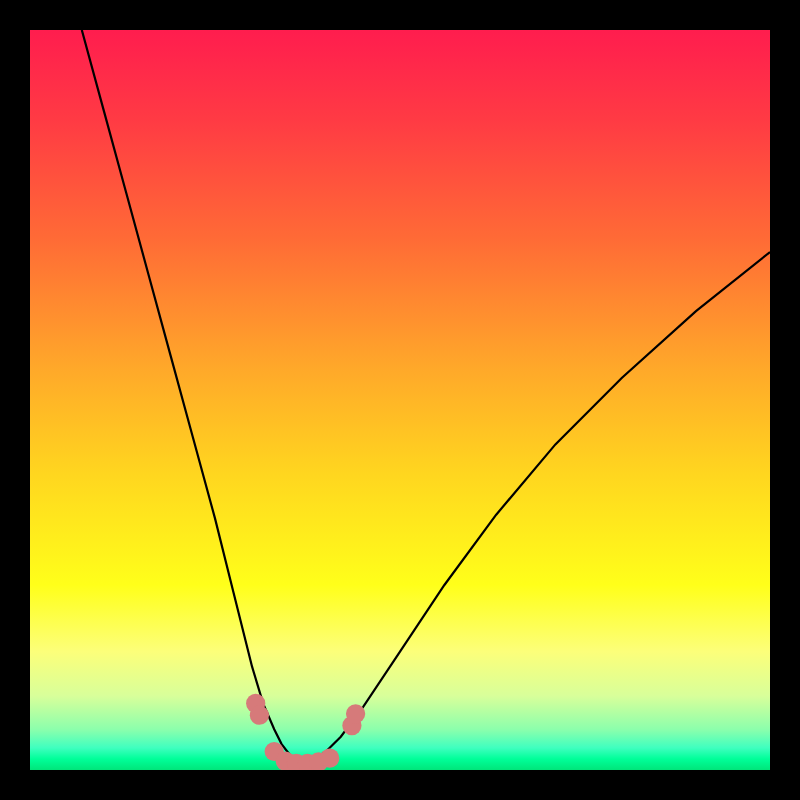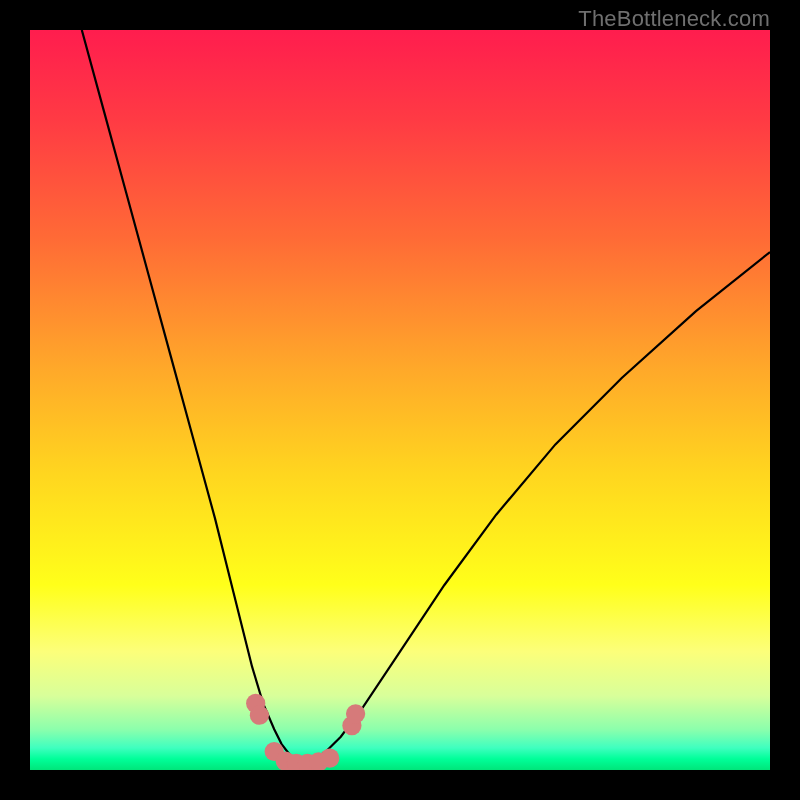--- a/index.html
+++ b/index.html
@@ -82,14 +82,13 @@
           <circle cx="36.000" cy="99.100" r="1.3" fill="#d67a7a"></circle>
           <circle cx="37.500" cy="99.100" r="1.3" fill="#d67a7a"></circle>
           <circle cx="39.000" cy="98.900" r="1.3" fill="#d67a7a"></circle>
           <circle cx="40.500" cy="98.400" r="1.3" fill="#d67a7a"></circle>
           <circle cx="43.500" cy="94.000" r="1.3" fill="#d67a7a"></circle>
           <circle cx="44.000" cy="92.400" r="1.3" fill="#d67a7a"></circle>
         </g>
     </svg>
   </div>
 
-  <div class="watermark">TheBottleneck.com</div>
 </div>
 
 </body></html>

